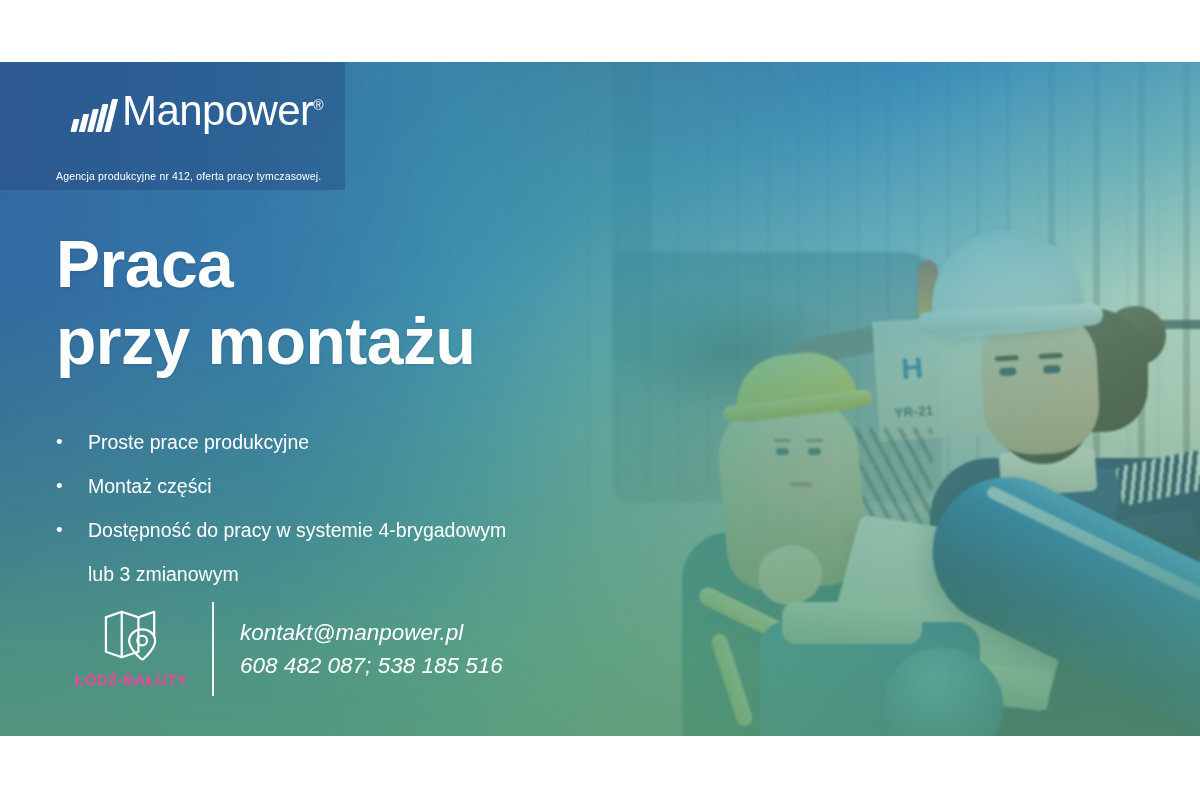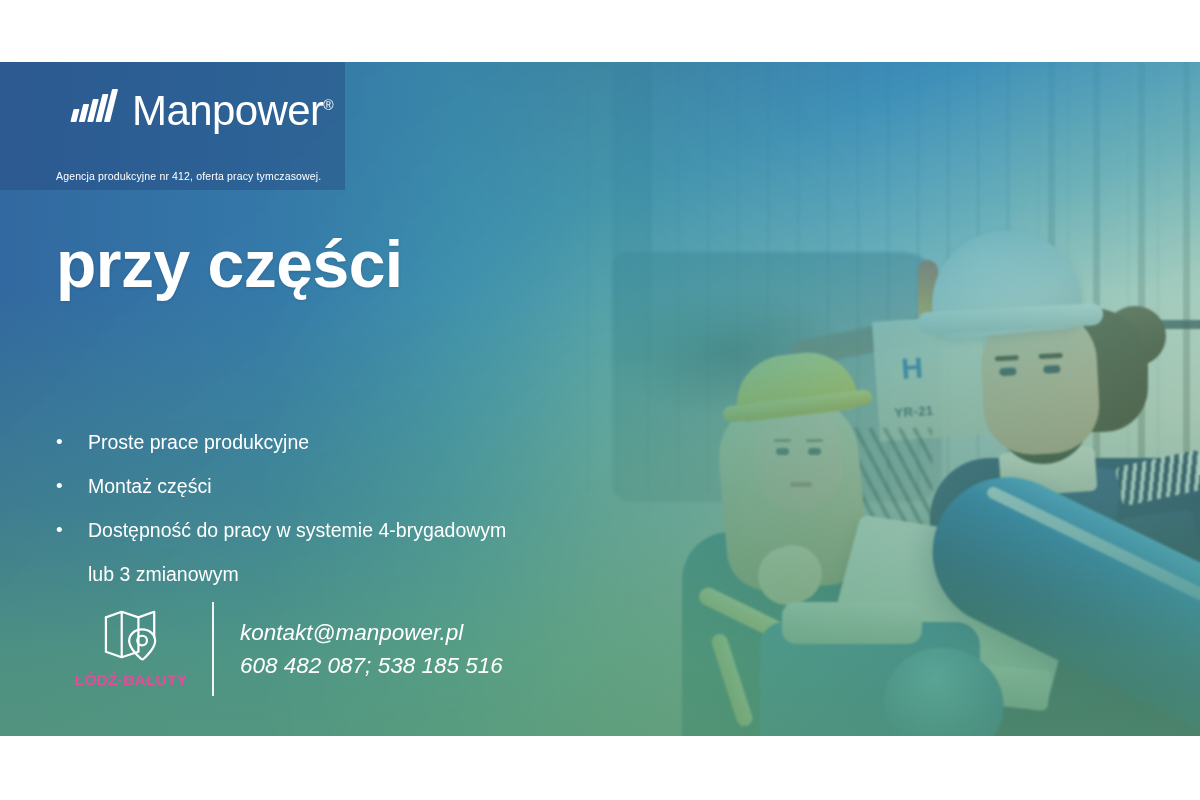--- a/index.html
+++ b/index.html
@@ -404,22 +404,22 @@
   #logo-plate {
     position: absolute;
     left: 0; top: 0;
     width: 345px; height: 128px;
     background: rgba(35,70,125,0.42);
   }
   #logo-lockup {
     position: absolute;
     left: 72px; top: 28px;
     display: flex;
-    align-items: flex-start;
-    gap: 18px;
+    align-items: flex-end;
+    gap: 8px;
   }
   .logo-bars { display: flex; align-items: flex-end; gap: 3px; height: 32px; }
   .logo-bars i {
     display: block;
     width: 6px;
     background: #ffffff;
     transform: skewX(-14deg);
     border-radius: 1px;
   }
   .logo-bars i:nth-child(1) { height: 13px; }
@@ -597,21 +597,22 @@
             <i></i>
             <i></i>
             <i></i>
         </span>
         <span id="logo-word"><span>Manpower</span><sup id="logo-reg">®</sup></span>
       </div>
       <div id="agency-note">Agencja produkcyjne nr 412, oferta pracy tymczasowej.</div>
     </div>
 
     <div id="headline">
-      <span class="hl-line">przy części</span>
+      <span class="hl-line">Praca</span>
+      <span class="hl-line">przy montażu</span>
     </div>
 
     <div id="bullets">
       <div class="bullet-row">
         <span class="bullet-dot">•</span>
         <span class="bullet-text">Proste prace produkcyjne</span>
       </div>
       <div class="bullet-row">
         <span class="bullet-dot">•</span>
         <span class="bullet-text">Montaż części</span>

